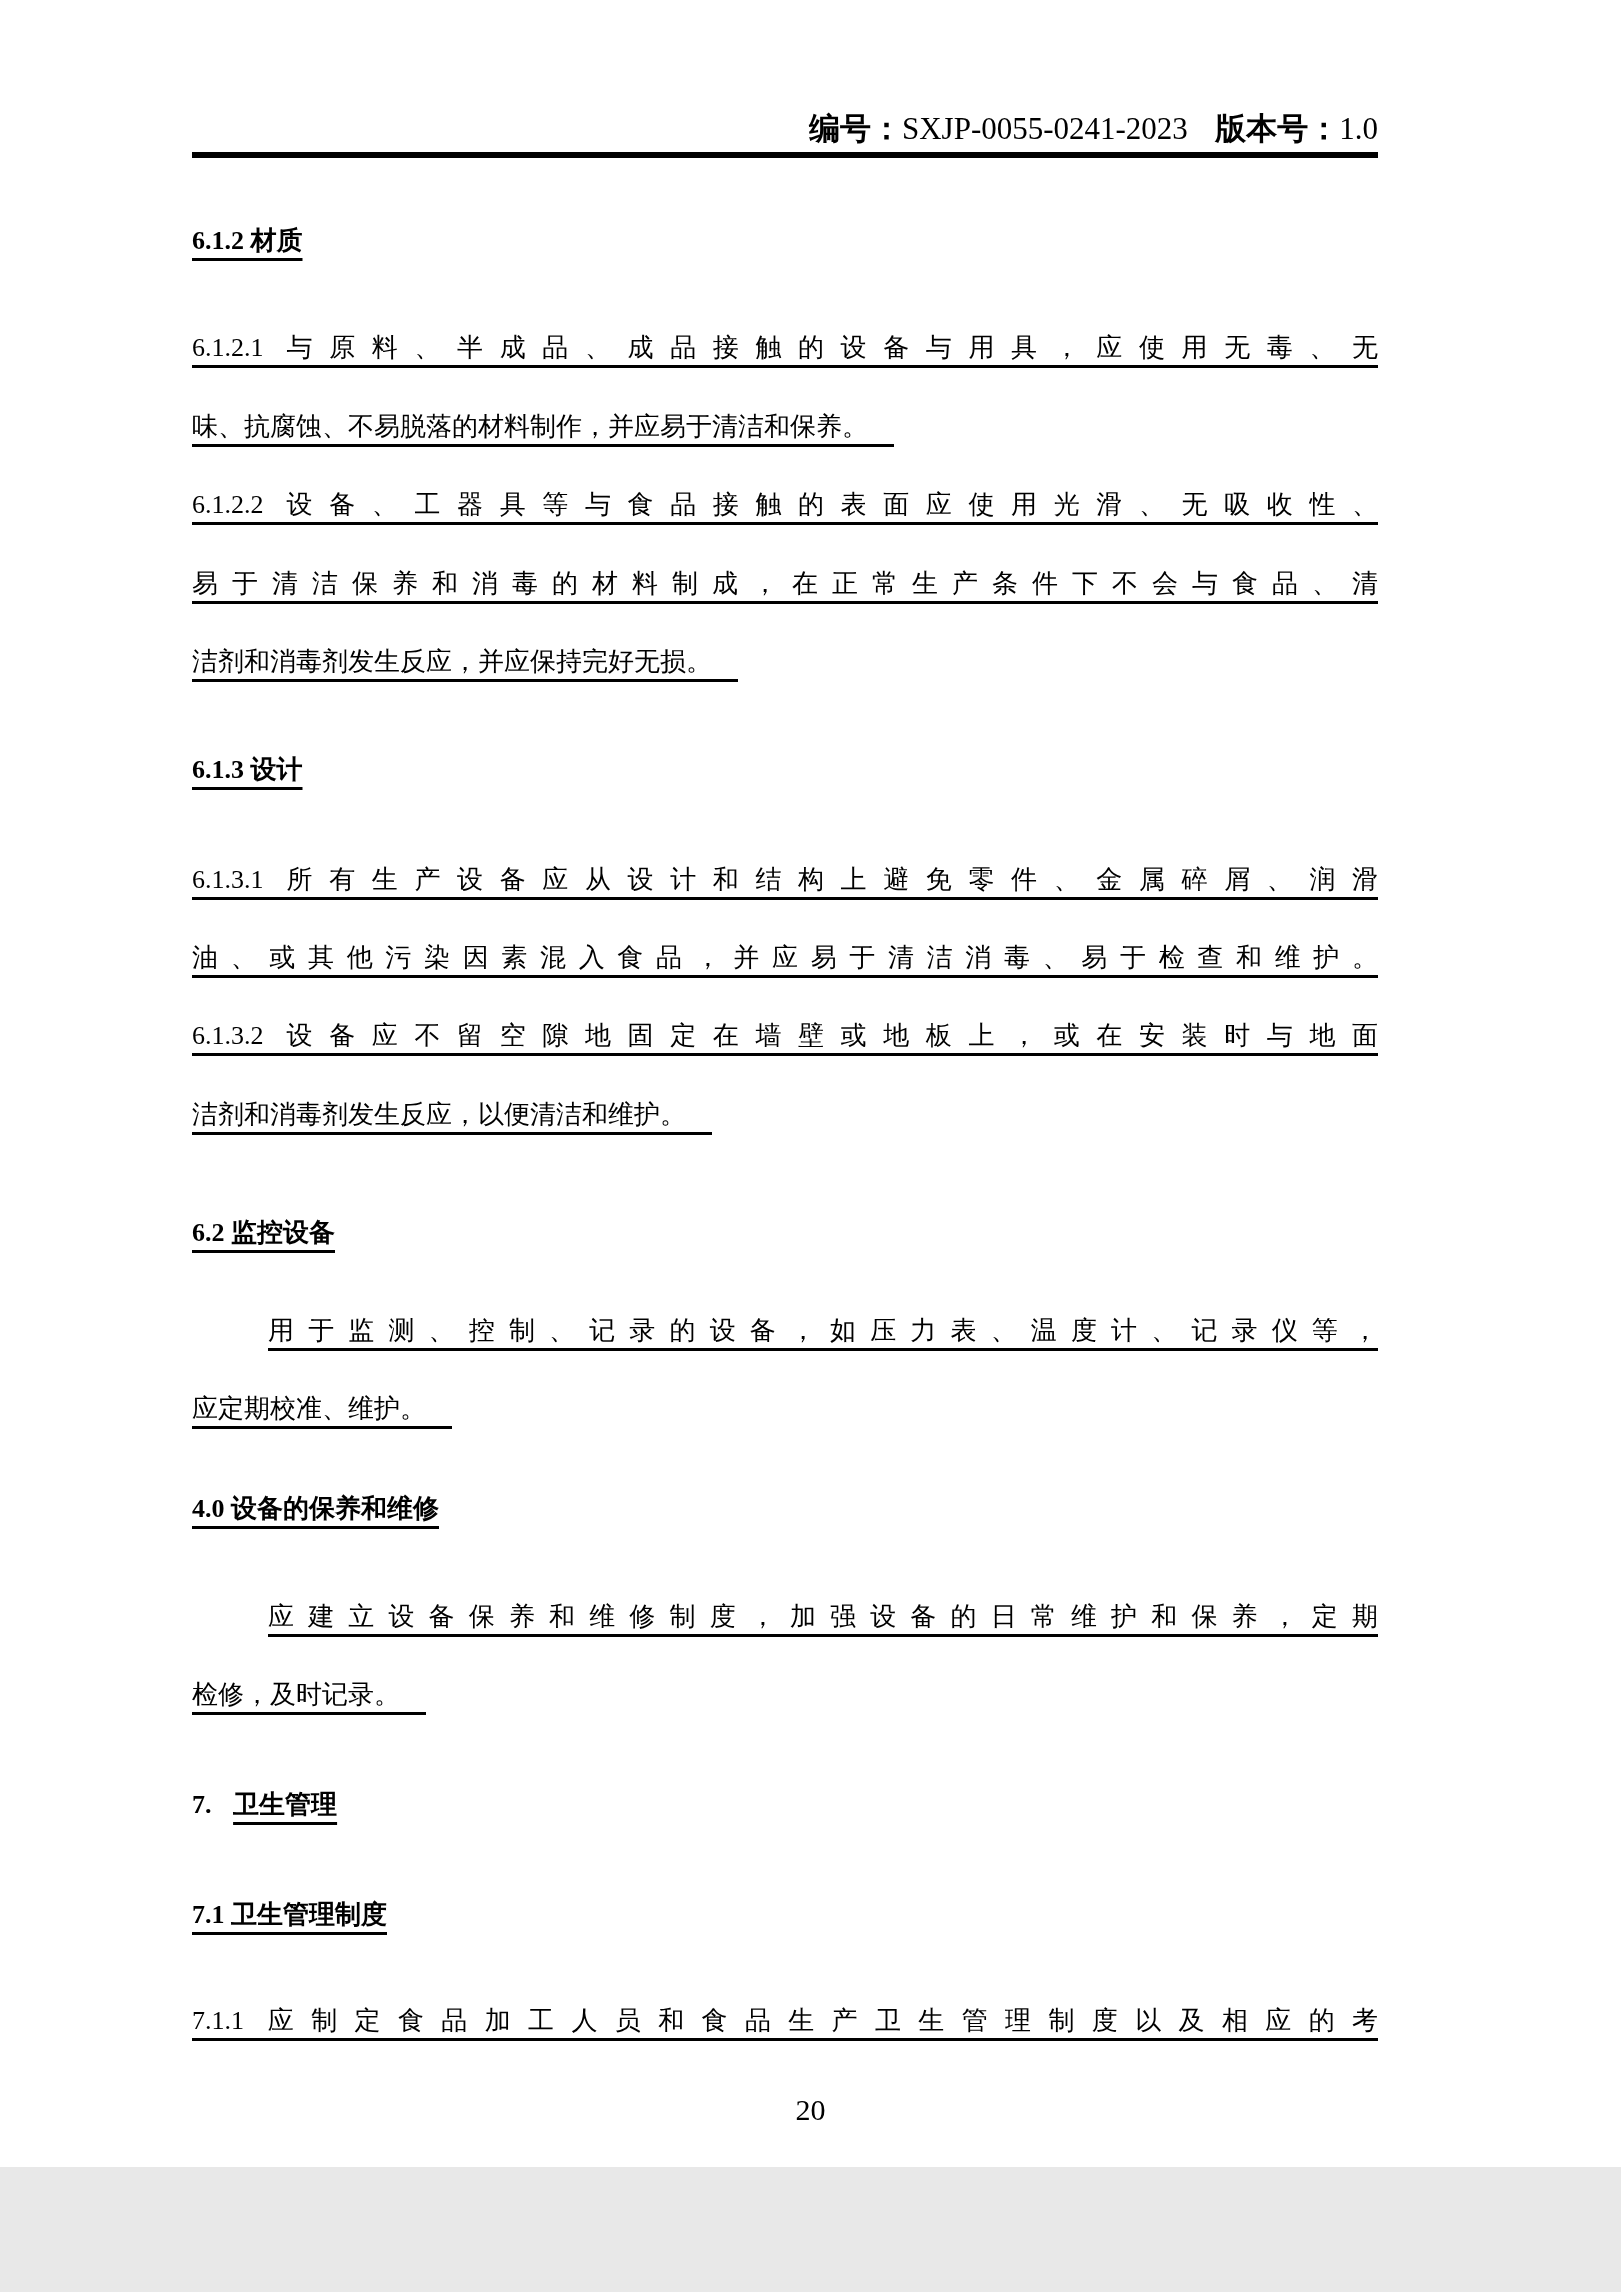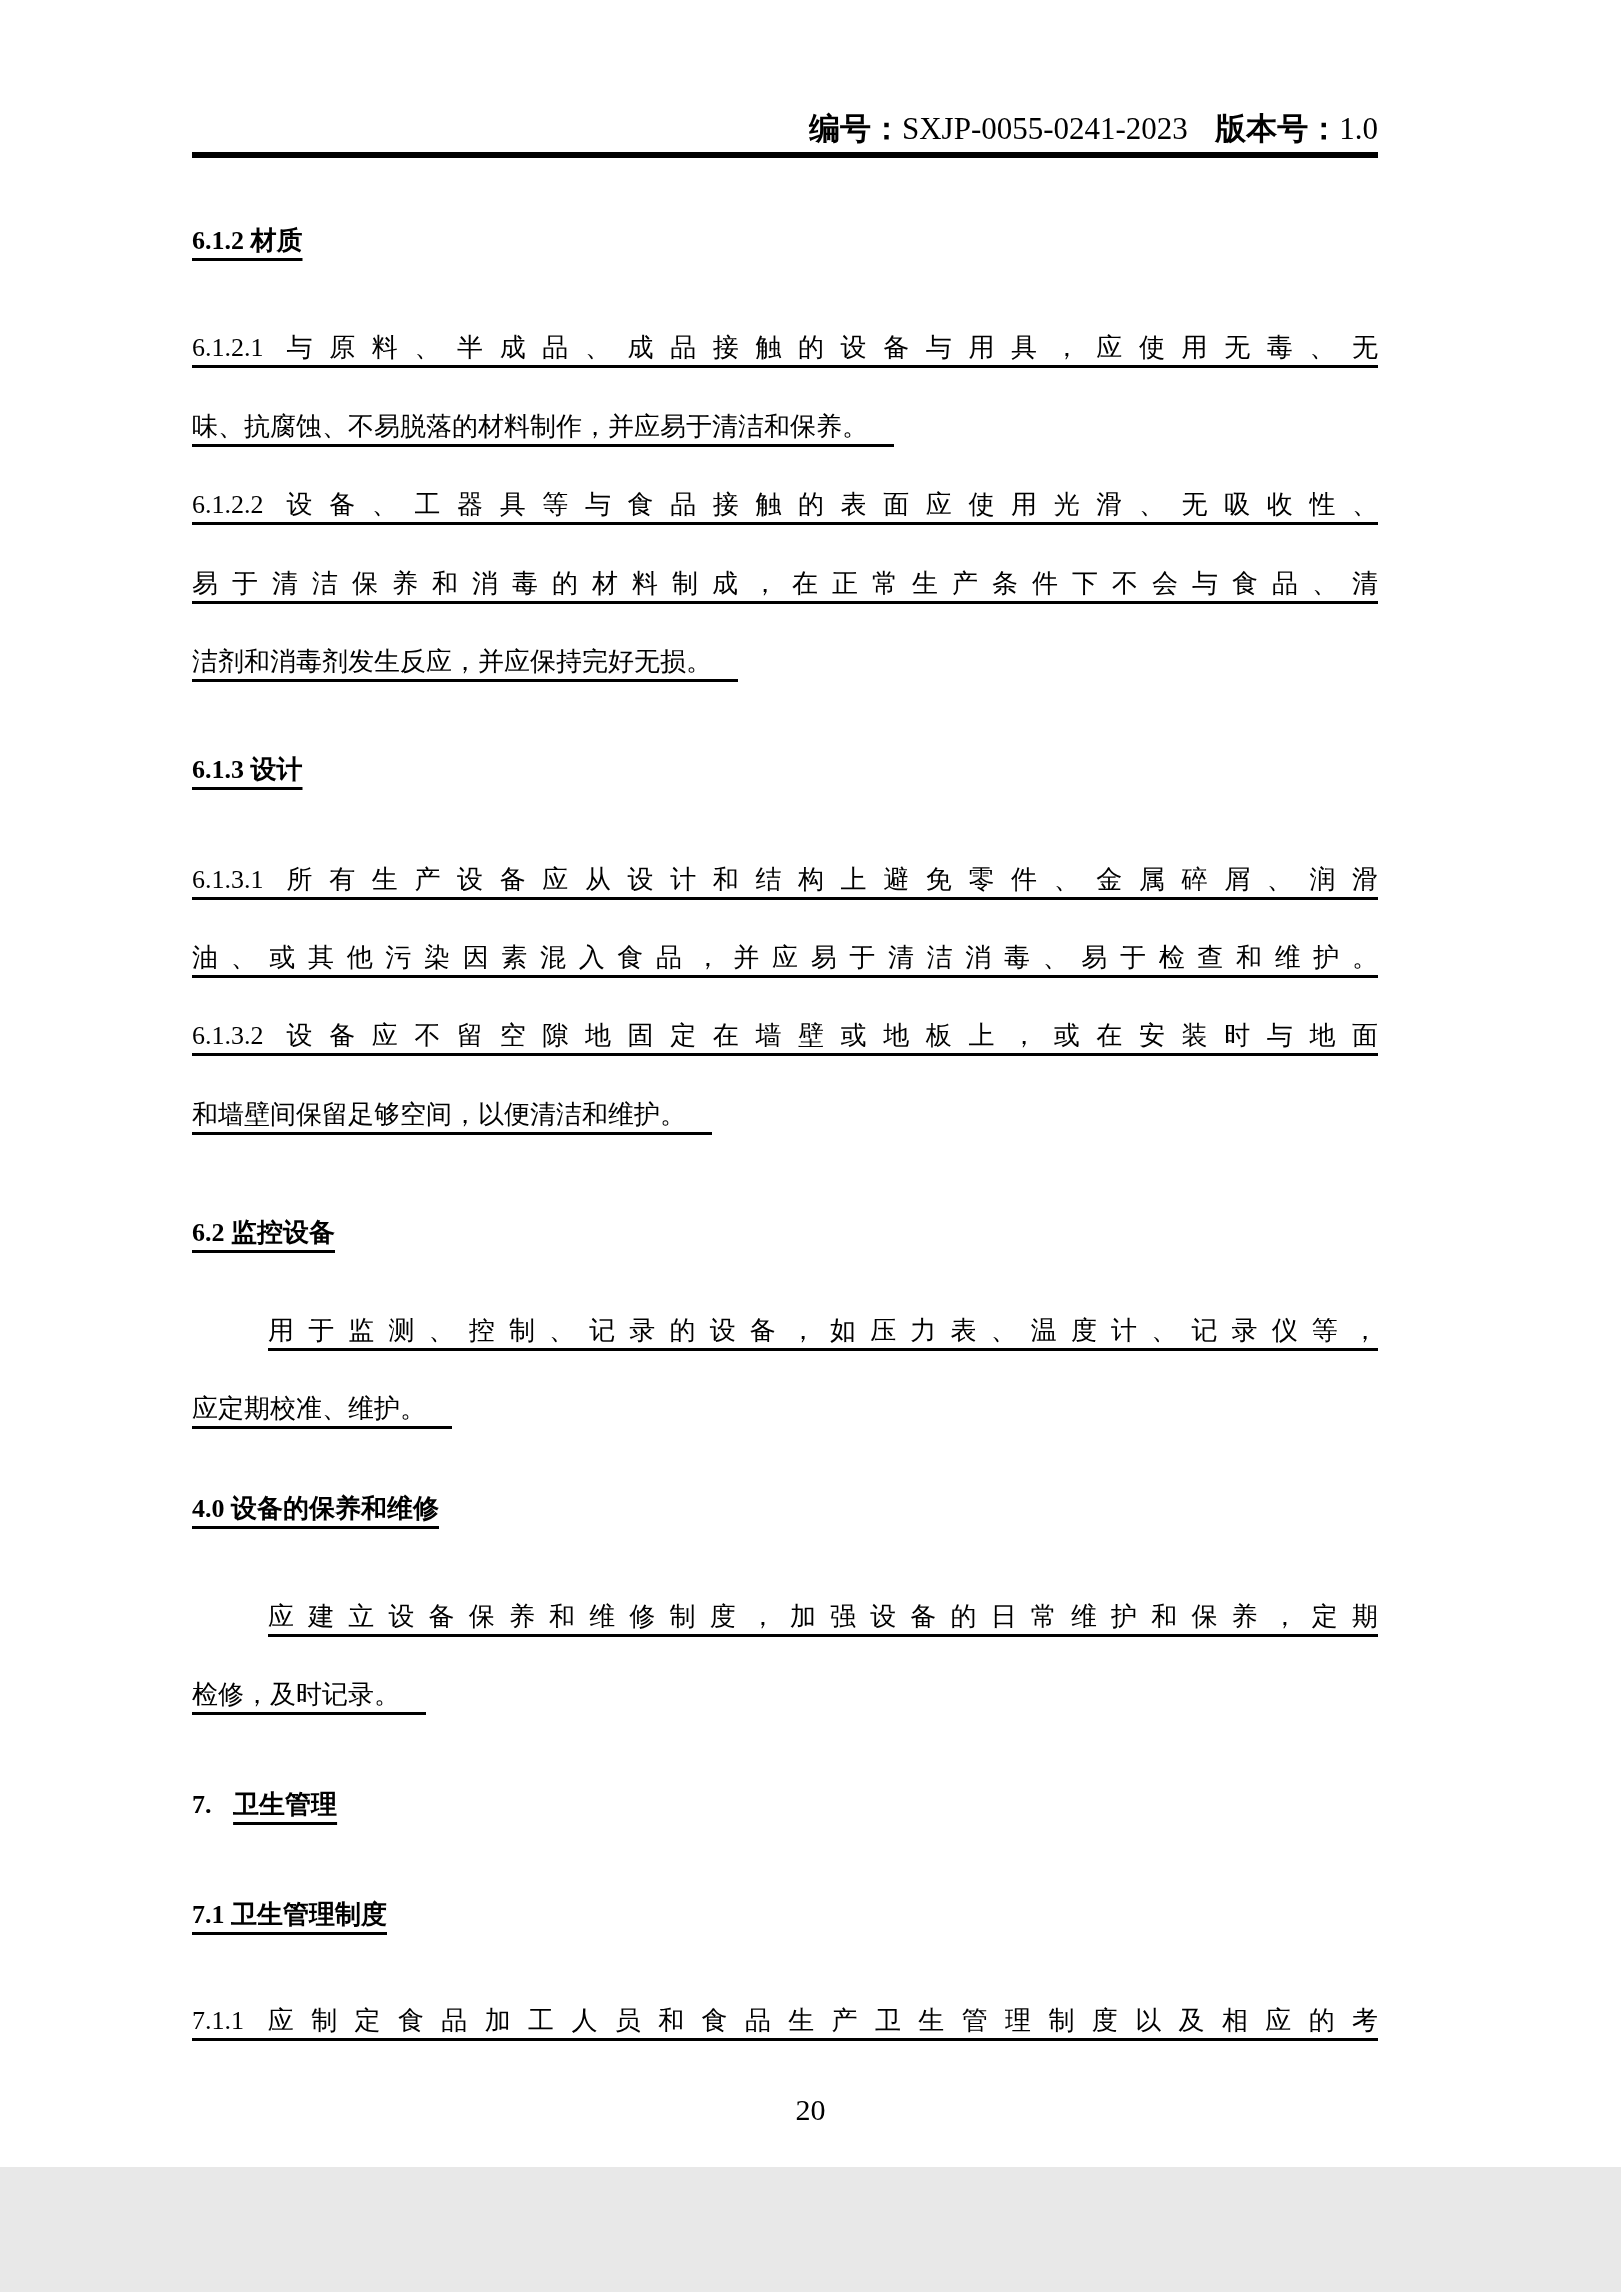--- a/index.html
+++ b/index.html
@@ -87,21 +87,21 @@
   <div class="t last" style="top:404px"><span class="u trail">味、抗腐蚀、不易脱落的材料制作，并应易于清洁和保养。</span></div>
   <div class="t" style="top:482px"><span class="u">6.1.2.2 设备、工器具等与食品接触的表面应使用光滑、无吸收性、</span></div>
   <div class="t last" style="top:639px"><span class="u trail">洁剂和消毒剂发生反应，并应保持完好无损。</span></div>
   <div class="t" style="top:561px"><span class="u">易于清洁保养和消毒的材料制成，在正常生产条件下不会与食品、清</span></div>
 
   <div class="h" style="top:747px"><span class="u">6.1.3 设计</span></div>
 
   <div class="t" style="top:857px"><span class="u">6.1.3.1 所有生产设备应从设计和结构上避免零件、金属碎屑、润滑</span></div>
   <div class="t" style="top:935px"><span class="u">油、或其他污染因素混入食品，并应易于清洁消毒、易于检查和维护。</span></div>
   <div class="t" style="top:1013px"><span class="u">6.1.3.2 设备应不留空隙地固定在墙壁或地板上，或在安装时与地面</span></div>
-  <div class="t last" style="top:1092px"><span class="u trail">和墙壁间保留足够空间，以便清洁和维护。</span></div>
+  <div class="t last" style="top:1092px"><span class="u trail">洁剂和消毒剂发生反应，以便清洁和维护。</span></div>
 
   <div class="h" style="top:1210px"><span class="u">6.2 监控设备</span></div>
 
   <div class="t ind" style="top:1308px"><span class="u">用于监测、控制、记录的设备，如压力表、温度计、记录仪等，</span></div>
   <div class="t last" style="top:1386px"><span class="u trail">应定期校准、维护。</span></div>
 
   <div class="h" style="top:1486px"><span class="u">4.0 设备的保养和维修</span></div>
 
   <div class="t ind" style="top:1594px"><span class="u">应建立设备保养和维修制度，加强设备的日常维护和保养，定期</span></div>
   <div class="t last" style="top:1672px"><span class="u trail">检修，及时记录。</span></div>

